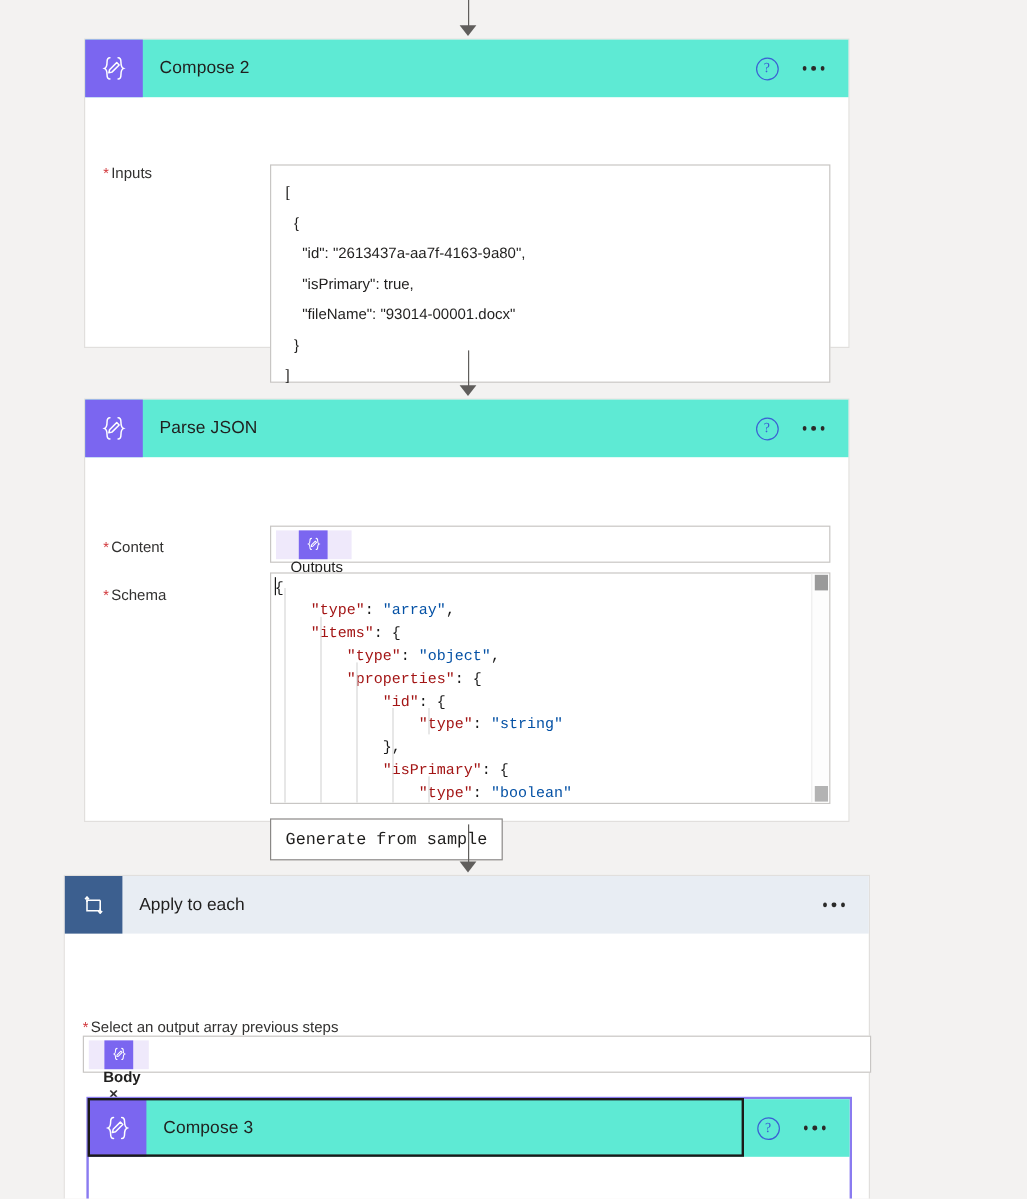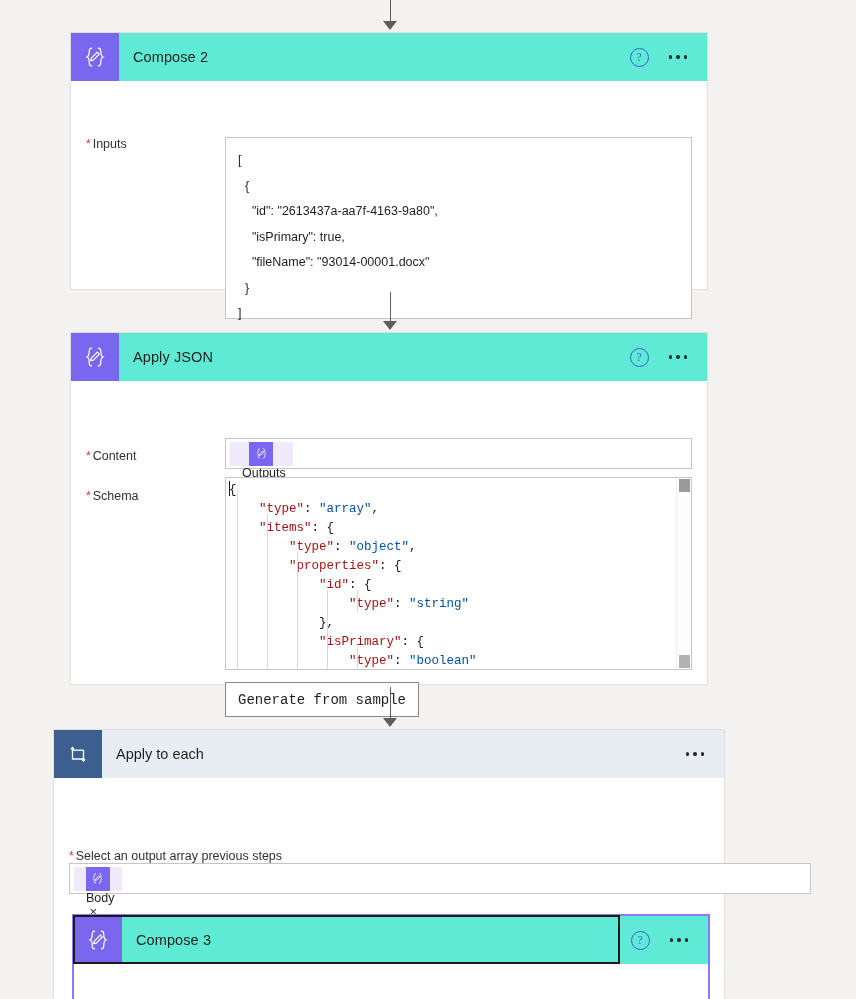--- a/index.html
+++ b/index.html
@@ -292,21 +292,21 @@
 
   <div class="card" style="left:70px; top:332px; width:638px; height:353px;">
     <div class="card-header">
       <div class="op-icon">
         <svg width="26" height="26" viewBox="0 0 26 26">
           <path d="M9.6 4.2c-2.3 0-2.4 1.7-2.4 3.6 0 2.1-.4 4.5-2.2 5.2 1.8.7 2.2 3.1 2.2 5.2 0 1.9.1 3.6 2.4 3.6" fill="none" stroke="#ffffff" stroke-width="1.25" stroke-linecap="round"></path>
           <path d="M16.4 4.2c2.3 0 2.4 1.7 2.4 3.6 0 2.1.4 4.5 2.2 5.2-1.8.7-2.2 3.1-2.2 5.2 0 1.9-.1 3.6-2.4 3.6" fill="none" stroke="#ffffff" stroke-width="1.25" stroke-linecap="round"></path>
           <path d="M15.3 8.1l2.0 2.0-6.0 6.0-2.6.6.6-2.6z" fill="none" stroke="#ffffff" stroke-width="1.25" stroke-linejoin="round"></path>
         </svg>
       </div>
-      <div class="card-title">Apply JSON</div>
+      <div class="card-title">Parse JSON</div>
       <div class="hdr-actions">
         <div class="help-icon">?</div>
         <div class="dots">
             <i></i>
             <i></i>
             <i></i>
           </div>
       </div>
     </div>
     <div class="card-body">
@@ -387,21 +387,21 @@
             <i></i>
             <i></i>
           </div>
       </div>
     </div>
     <div class="card-body">
 
       <div class="field-label" style="position:absolute; left:15px; top:68px; font-size:12.5px;">
         <span class="req">*</span><span>Select an output array previous steps</span>
       </div>
-      <div class="token-field" style="position:absolute; left:15px; top:85px; width:742px; height:31px;">
+      <div class="token-field" style="position:absolute; left:15px; top:85px; width:657px; height:31px;font-weight:bold;">
         <span class="chip">
           <span class="chip-icon">
             <svg width="15" height="15" viewBox="0 0 26 26">
               <path d="M9.6 4.6c-2.1 0-2.2 1.6-2.2 3.3 0 2-.4 4.2-2.0 4.8 1.6.6 2.0 2.8 2.0 4.8 0 1.7.1 3.3 2.2 3.3" fill="none" stroke="#ffffff" stroke-width="1.5" stroke-linecap="round"></path>
               <path d="M16.4 4.6c2.1 0 2.2 1.6 2.2 3.3 0 2 .4 4.2 2.0 4.8-1.6.6-2.0 2.8-2.0 4.8 0 1.7-.1 3.3-2.2 3.3" fill="none" stroke="#ffffff" stroke-width="1.5" stroke-linecap="round"></path>
               <path d="M15.2 8.6l1.8 1.8-5.4 5.4-2.3.5.5-2.3z" fill="none" stroke="#ffffff" stroke-width="1.5" stroke-linejoin="round"></path>
             </svg>
           </span>
           <span class="chip-label">Body</span>
           <span class="chip-x">×</span>

